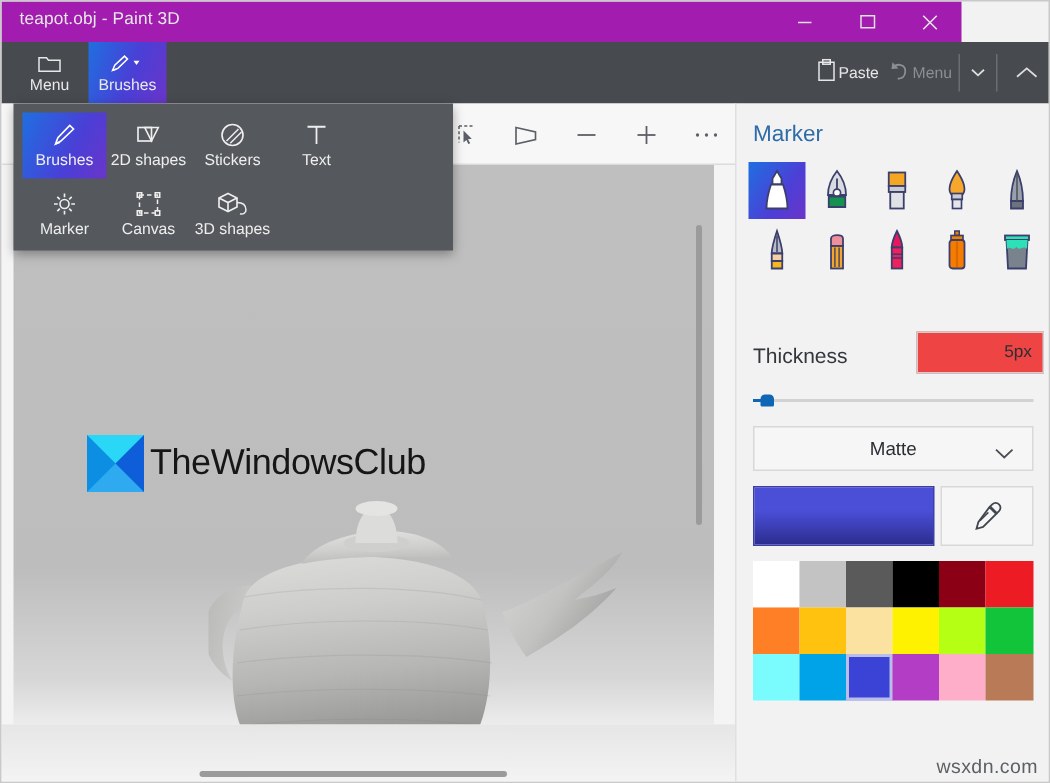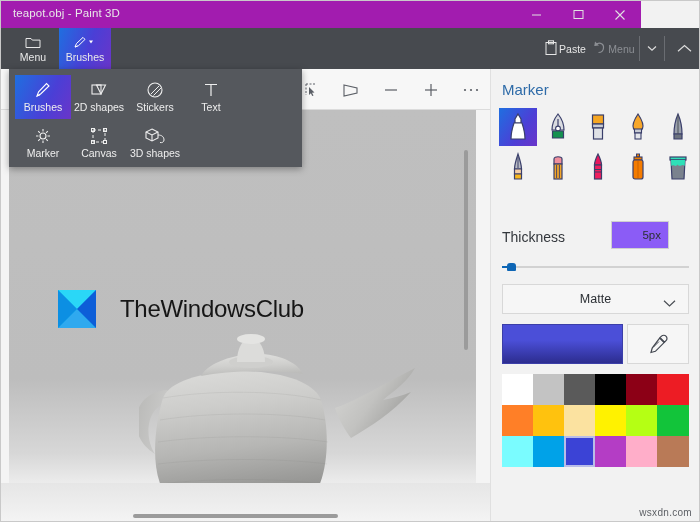--- a/index.html
+++ b/index.html
@@ -138,21 +138,21 @@
   }
   .vscroll-thumb {
     position: absolute; left: 2px; top: 40px;
     width: 4px; height: 200px;
     background: #9b9b9b; border-radius: 2px;
   }
 
   
   .twc {
     position: absolute; left: 49px; top: 180px;
-    display: flex; align-items: center; gap: 24px;
+    display: flex; align-items: center; gap: 4px;
   }
   .twc-mark {
     width: 38px; height: 38px; position: relative; overflow: hidden;
   }
   .twc-text {
     font-size: 24px; color: #161616;
     letter-spacing: -0.3px; font-family: "Liberation Sans", sans-serif;
   }
 
   
@@ -199,22 +199,22 @@
 
   .thickness-row {
     position: absolute; left: 0; top: 152px; width: 211px; height: 32px;
   }
   .thickness-label {
     position: absolute; left: 11px; top: 8px;
     font-size: 14px; color: #33373c;
   }
   .thickness-box {
     position: absolute; left: 120px; top: 0;
-    width: 58px; height: 28px;
-    background: #8b5cf6; border: 1px solid #cfcfcf;
+    width: 85px; height: 28px;
+    background: #ef4444; border: 1px solid #cfcfcf;
   }
   .thickness-val {
     position: absolute; right: 7px; top: 7px;
     font-size: 11.5px; color: #2b2f34;
   }
   .slider {
     position: absolute; left: 11px; top: 192px;
     width: 187px; height: 12px;
   }
   .slider-track {
@@ -277,21 +277,21 @@
     position: absolute; left: 11px; top: 408px;
     width: 187px; height: 32px;
     background: #f1f1f1; border: 1px solid #e2e2e2;
     display: flex; align-items: center; justify-content: center; gap: 7px;
     color: #30343a; font-size: 12.5px;
   }
   .plus-ic { font-size: 16px; color: #30343a; line-height: 1; }
 
   .watermark {
     position: absolute; right: 7px; bottom: 3px;
-    font-size: 10px; color: #5c5f64;
+    font-size: 13px; color: #5c5f64;
     font-family: "Liberation Sans", sans-serif;
     letter-spacing: 0.3px;
     z-index: 60;
   }
 </style>
 </head>
 <body>
 
 <div id="app">
 

